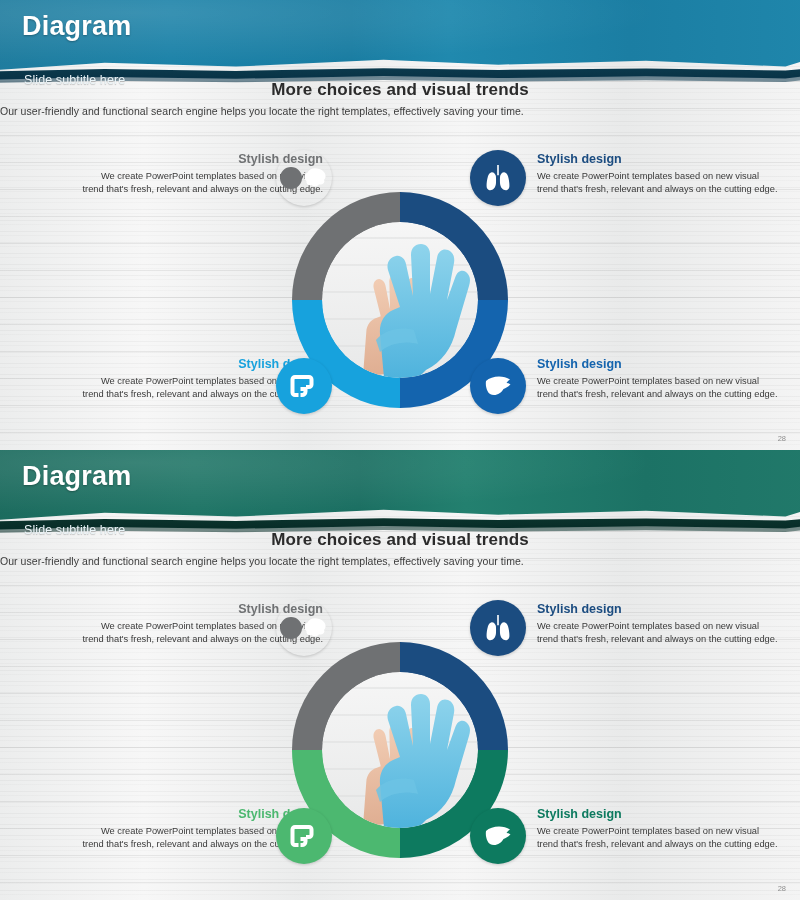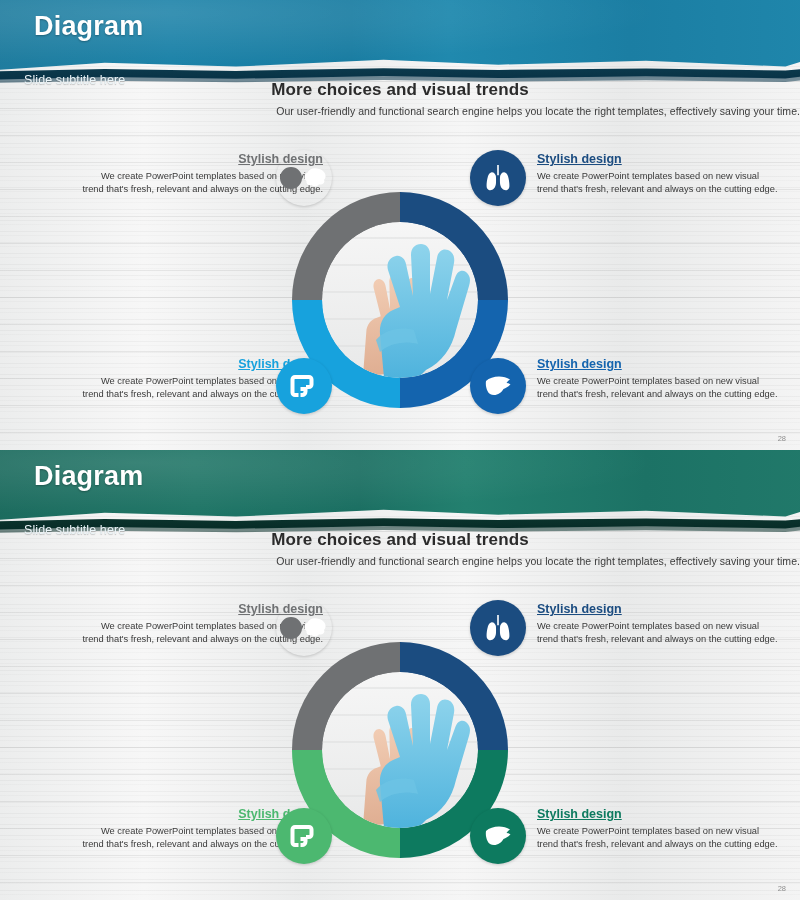--- a/index.html
+++ b/index.html
@@ -45,42 +45,42 @@
   .fabric-edge.blue{background:linear-gradient(180deg,#0d3f54,#072c3c);}
   .fabric-edge.green{background:linear-gradient(180deg,#0c3a33,#06231f);}
   .fabric-edge2{
     position:absolute;left:-10px;top:64px;width:820px;height:28px;opacity:.55;
     clip-path:polygon(0 48%,14% 40%,30% 46%,48% 38%,62% 43%,80% 39%,97% 45%,100% 38%,100% 56%,97% 64%,80% 58%,62% 63%,48% 57%,30% 65%,14% 60%,0 68%);
   }
   .fabric-edge2.blue{background:#0a3침;background:#0a344a;}
   .fabric-edge2.green{background:#08302a;}
 
   .hdr-title{
-    position:absolute;left:34px;top:11px;color:#ffffff;font-size:27px;font-weight:bold;
+    position:absolute;left:22px;top:11px;color:#ffffff;font-size:27px;font-weight:bold;
     letter-spacing:.2px;text-shadow:0 1px 2px rgba(0,0,0,.28);
   }
   .hdr-sub{
     position:absolute;left:24px;top:45px;color:#eaf4f8;font-size:12.5px;letter-spacing:.1px;
     text-shadow:0 1px 1px rgba(0,0,0,.22);
     margin-top:28px;
   }
 
   
   .main-title{
     position:absolute;left:0;top:80px;width:800px;text-align:center;
     font-size:17px;font-weight:bold;color:#2b2b2b;letter-spacing:.15px;
   }
   .main-sub{
-    position:absolute;left:0;top:105px;width:800px;text-align:right;
+    position:absolute;left:0;top:105px;width:800px;text-align:left;
     font-size:10.5px;color:#3b3b3b;letter-spacing:.05px;
   }
 
   
   .block{position:absolute;width:245px;}
-  .block .bt{font-size:12.5px;font-weight:bold;margin:0 0 3px 0;line-height:1.2;text-decoration:underline;}
+  .block .bt{font-size:12.5px;font-weight:bold;margin:0 0 3px 0;line-height:1.2;}
   .block .bb{font-size:9.3px;color:#3a3a3a;line-height:1.42;}
   .block.left{text-align:right;}
   .block.right{text-align:left;}
 
   
   .icon-circle{position:absolute;width:56px;height:56px;border-radius:50%;
     display:flex;align-items:center;justify-content:center;box-shadow:0 1px 3px rgba(0,0,0,.18);}
   .icon-circle svg{width:32px;height:32px;fill:#ffffff;}
 
   

